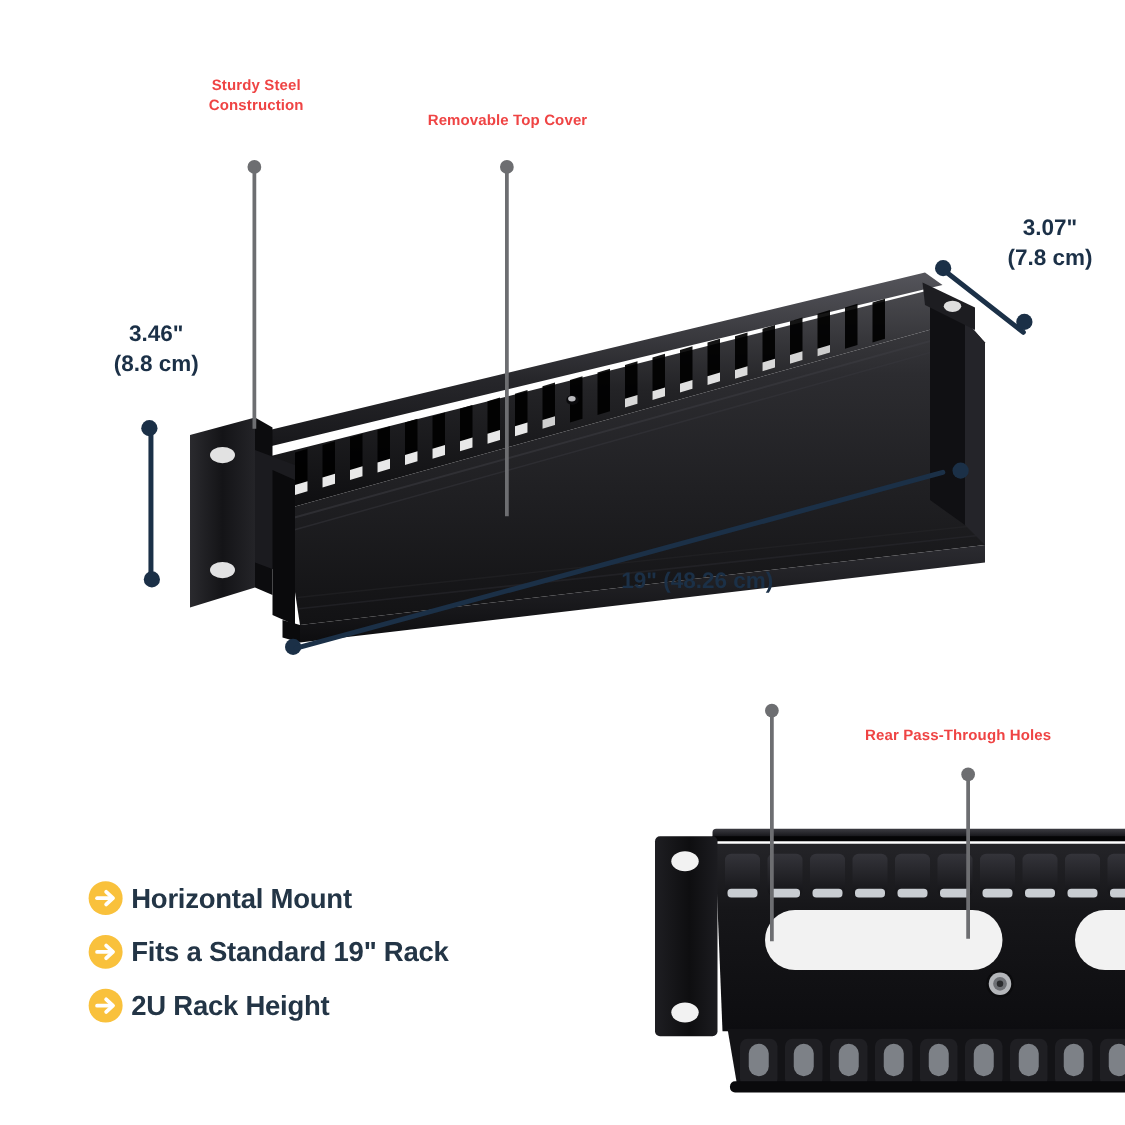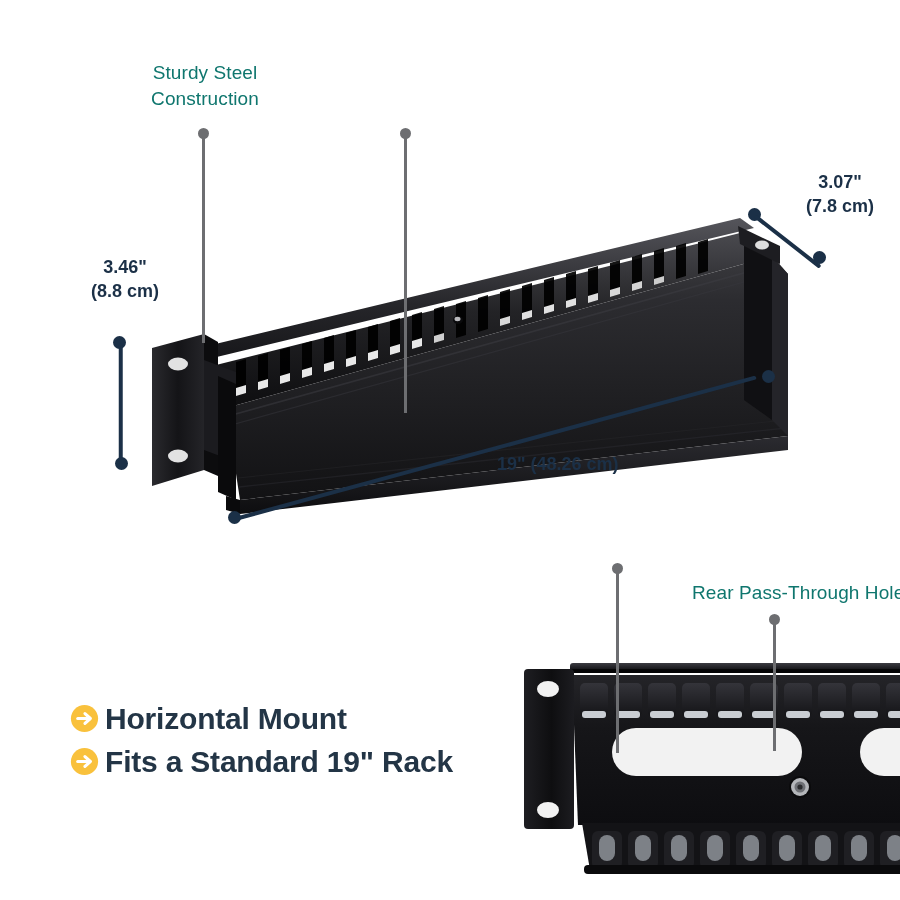--- a/index.html
+++ b/index.html
@@ -15,23 +15,23 @@
     position: relative;
     width: 900px;
     height: 900px;
     background: #ffffff;
     overflow: hidden;
   }
 
   
   .callout-label {
     position: absolute;
-    color: #0f766e;
-    font-size: 19px;
-    font-weight: 400;
+    color: #ef4444;
+    font-size: 12px;
+    font-weight: 700;
     line-height: 1.35;
     letter-spacing: 0.1px;
     white-space: pre-line;
     user-select: none;
   }
   .callout-label.center { text-align: center; }
 
   
   .leader {
     position: absolute;
@@ -90,21 +90,21 @@
   }
   .bullet-icon {
     flex: 0 0 auto;
     width: 29px;
     height: 29px;
     margin-right: 6px;
     display: block;
   }
   .feature-text {
     color: #233546;
-    font-size: 30px;
+    font-size: 22px;
     font-weight: 700;
     letter-spacing: -0.2px;
     line-height: 1;
     white-space: nowrap;
   }
 
   
   .product {
     position: absolute;
   }
@@ -422,20 +422,21 @@
         <rect x="72" y="210" width="330" height="9" rx="4" fill="#0a0a0c"></rect>
       </g>
     </svg>
   </div>
 
   <div class="callout-label center" style="left:125px; top:60px; width:160px;">Sturdy Steel
 Construction</div>
   <div class="leader-dot" style="left:198px; top:128px;"></div>
   <div class="leader" style="left:202px; top:133px; height:210px;"></div>
 
+  <div class="callout-label center" style="left:300px; top:88px; width:212px;">Removable Top Cover</div>
   <div class="leader-dot" style="left:400px; top:128px;"></div>
   <div class="leader" style="left:404px; top:133px; height:280px;"></div>
 
   <div class="leader-dot" style="left:612px; top:563px;"></div>
   <div class="leader" style="left:616px; top:568px; height:185px;"></div>
 
   <div class="callout-label" style="left:692px; top:580px; width:280px;">Rear Pass-Through Holes</div>
   <div class="leader-dot" style="left:769px; top:614px;"></div>
   <div class="leader" style="left:773px; top:619px; height:132px;"></div>
 
@@ -469,16 +470,24 @@
 
     <div class="feature-row">
       <svg class="bullet-icon" viewBox="0 0 32 32" aria-hidden="true">
         <circle cx="16" cy="16" r="15" fill="#f9c13c"></circle>
         <path d="M8.5 16 H20.5" stroke="#ffffff" stroke-width="3.4" stroke-linecap="round" fill="none"></path>
         <path d="M16.5 10.5 L22.5 16 L16.5 21.5" stroke="#ffffff" stroke-width="3.4" stroke-linecap="round" stroke-linejoin="round" fill="none"></path>
       </svg>
       <span class="feature-text">Fits a Standard 19" Rack</span>
     </div>
 
+    <div class="feature-row">
+      <svg class="bullet-icon" viewBox="0 0 32 32" aria-hidden="true">
+        <circle cx="16" cy="16" r="15" fill="#f9c13c"></circle>
+        <path d="M8.5 16 H20.5" stroke="#ffffff" stroke-width="3.4" stroke-linecap="round" fill="none"></path>
+        <path d="M16.5 10.5 L22.5 16 L16.5 21.5" stroke="#ffffff" stroke-width="3.4" stroke-linecap="round" stroke-linejoin="round" fill="none"></path>
+      </svg>
+      <span class="feature-text">2U Rack Height</span>
+    </div>
 
   </div>
 
 </div>
 
 </body></html>

